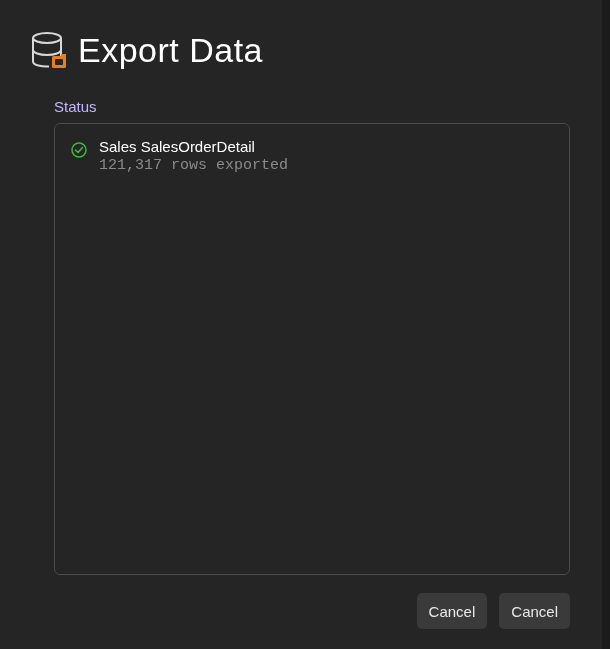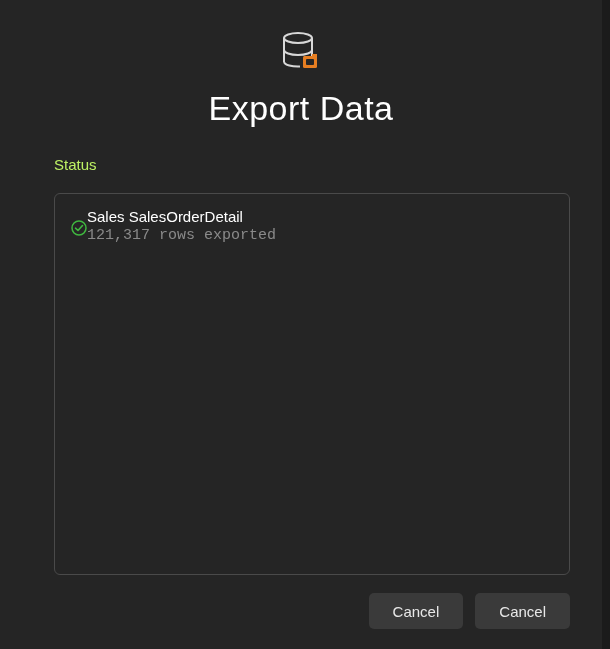--- a/index.html
+++ b/index.html
@@ -23,54 +23,54 @@
       right: 8px;
       bottom: 0;
       background: #252525;
       padding: 30px 30px 20px 30px;
       display: flex;
       flex-direction: column;
     }
     .header {
       display: flex;
       align-items: center;
-      gap: 19px;
+      gap: 8px;
       margin-bottom: 28px;
-      flex-direction: column;
     }
     .header-icon {
       width: 40px;
       height: 40px;
       flex-shrink: 0;
     }
     .header-title {
       font-size: 34px;
       font-weight: 400;
       color: #ffffff;
       letter-spacing: 0.5px;
     }
     .status-label {
       font-size: 15px;
-      color: #bef264;
+      color: #c4b5fd;
       margin-left: 24px;
-      margin-bottom: 20px;
+      margin-bottom: 8px;
     }
     .status-panel {
       margin-left: 24px;
       margin-right: 2px;
       border: 1px solid #4a4a4a;
       border-radius: 6px;
       flex: 1;
       padding: 14px 16px;
       background: #252525;
       overflow: auto;
     }
     .status-item {
       display: flex;
-      align-items: center;
+      align-items: flex-start;
+      gap: 12px;
     }
     .success-icon {
       width: 16px;
       height: 16px;
       margin-top: 4px;
       flex-shrink: 0;
     }
     .status-texts {
       display: flex;
       flex-direction: column;
@@ -88,21 +88,21 @@
     .footer {
       display: flex;
       justify-content: flex-end;
       gap: 12px;
       margin-top: 18px;
       padding-right: 2px;
     }
     .btn {
       min-width: 70px;
       height: 36px;
-      padding: 0 24px;
+      padding: 0 12px;
       border: none;
       border-radius: 5px;
       background: #3a3a3a;
       color: #e8e8e8;
       font-size: 15px;
       font-family: inherit;
       cursor: pointer;
     }
     .right-edge {
       position: absolute;

